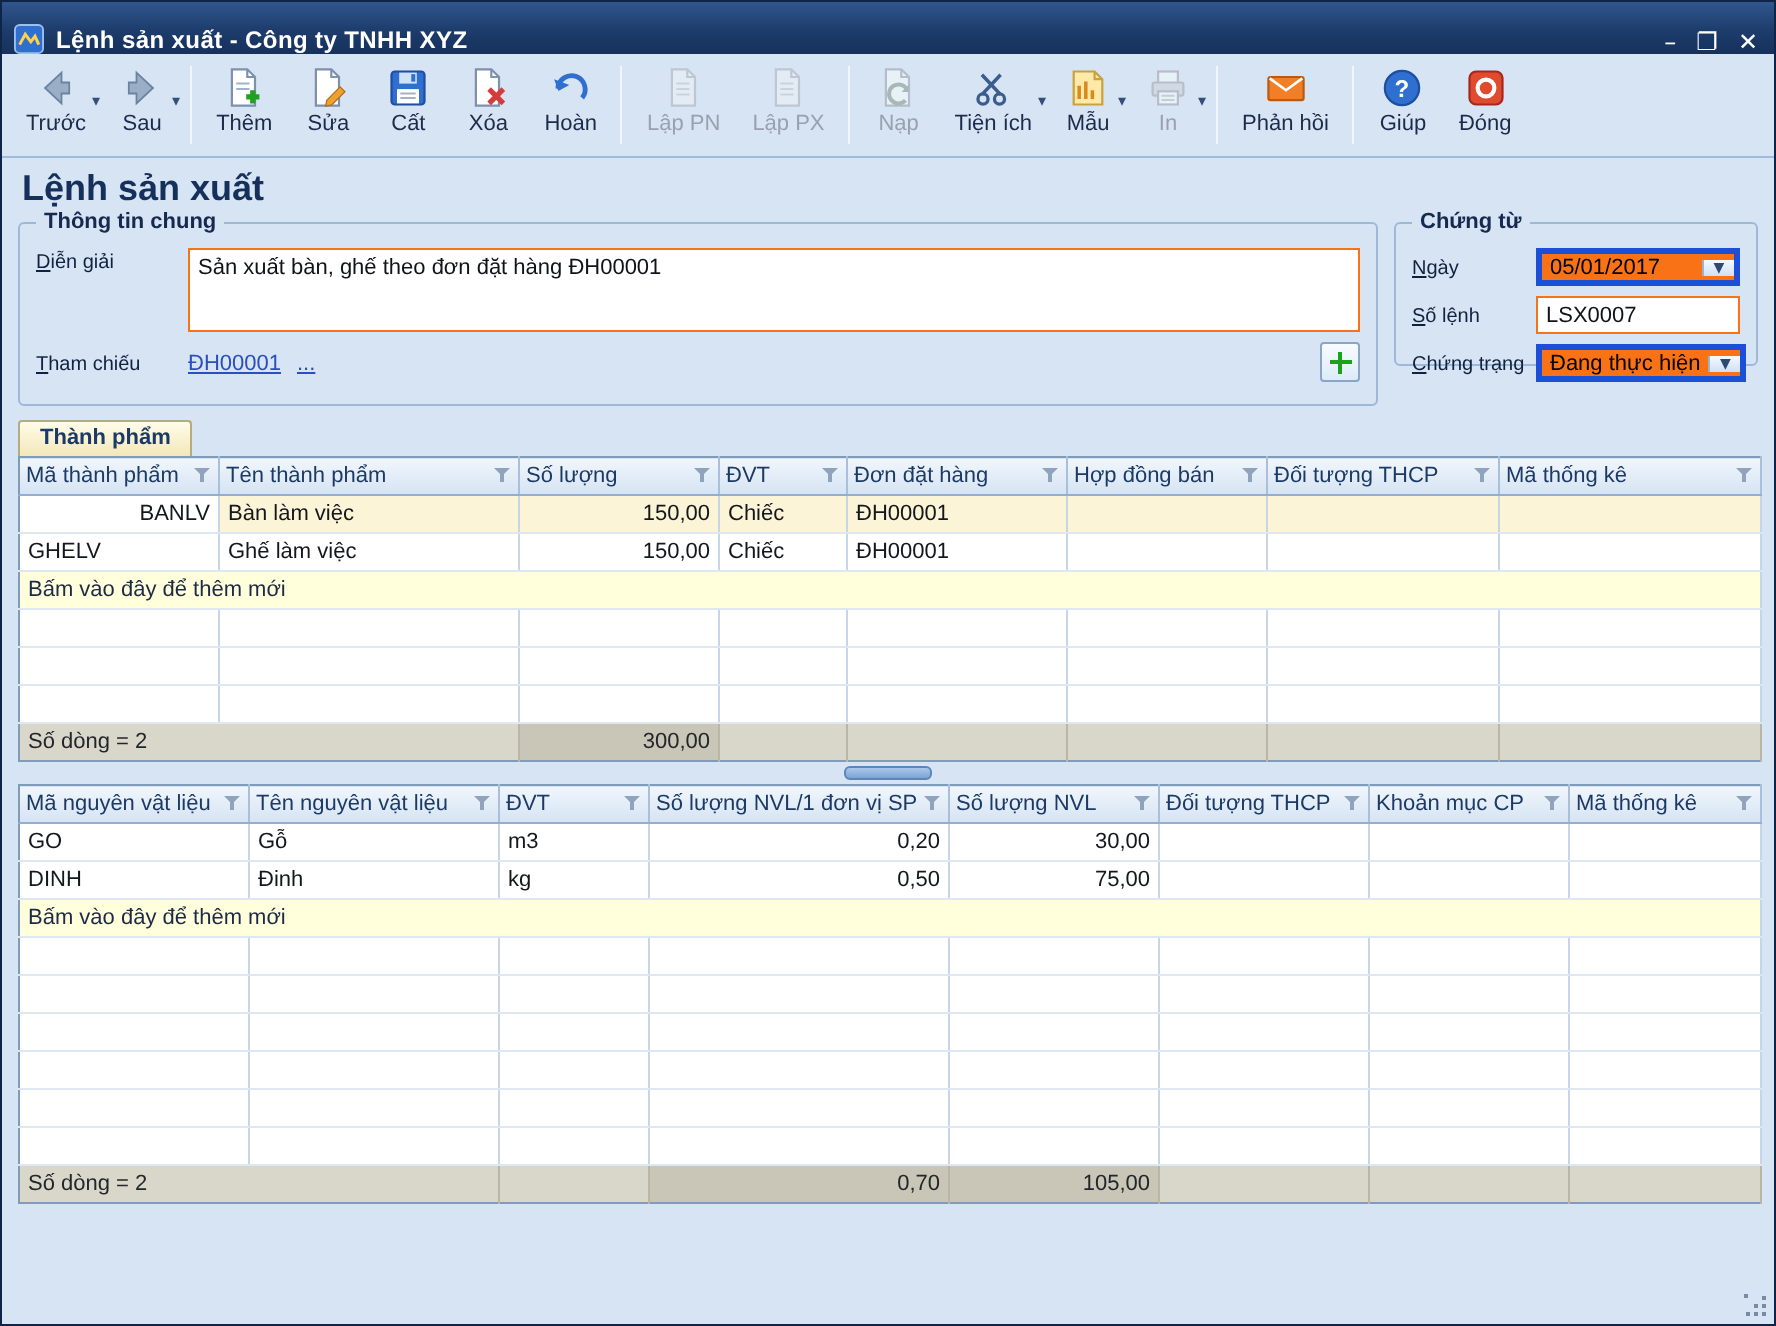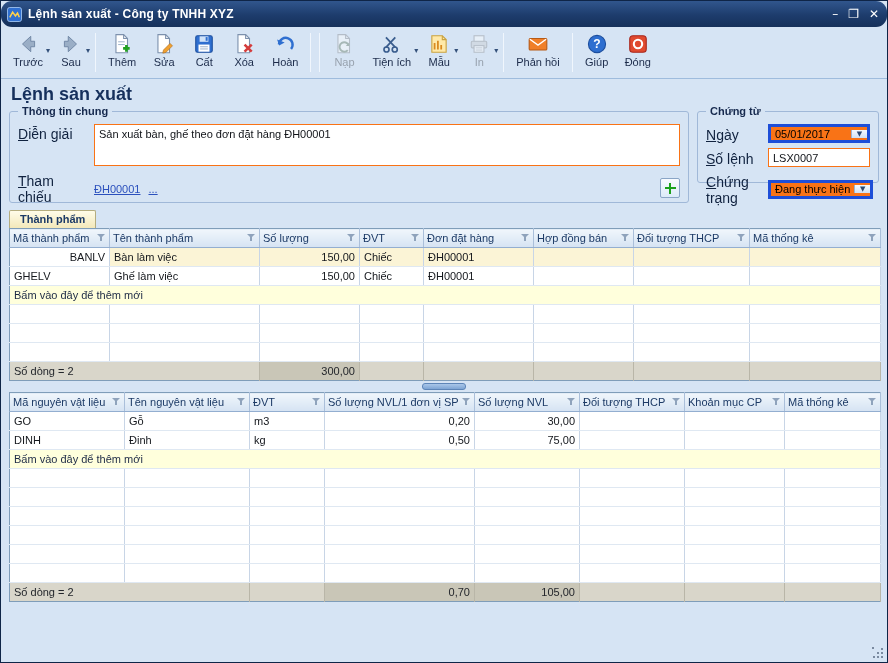--- a/index.html
+++ b/index.html
@@ -3,23 +3,23 @@
 <meta charset="utf-8">
 <style>
   * { margin:0; padding:0; box-sizing:border-box; }
   html,body { background:#9db6d4; font-family:"Liberation Sans", sans-serif; }
   .window{
     position:relative; width:888px; height:663px; border:1px solid #0f2547;
     background:#d6e4f4; overflow:hidden; display:flex; flex-direction:column;
   }
   
   .titlebar{
-    height:26px; flex:none; display:flex; align-items:center; gap:6px; padding:0 6px;
+    height:26px; flex:none; display:flex; align-items:flex-end; gap:6px; padding:0 6px;
     background:linear-gradient(180deg,#31568d 0%, #1d3c6c 55%, #16315b 100%);
-    color:#fff; font-size:12px;border-radius:11px;
+    color:#fff; font-size:12px;
   }
   .titlebar .app-ic{ width:15px; height:15px; flex:none; }
   .titlebar .ttl{ flex:1; font-weight:bold; letter-spacing:.2px; white-space:nowrap; overflow:hidden; }
   .win-btns{ display:flex; gap:10px; align-items:center; padding-right:2px; }
   .win-btn{ color:#fff; font-size:12px; line-height:1; cursor:default; font-family:"DejaVu Sans",sans-serif; }
   
   .toolbar{
     flex:none; display:flex; align-items:stretch; padding:2px 4px;
     background:linear-gradient(180deg,#eff6fe 0%, #dcearray 0%, #d9e8f8 55%, #c8dcf1 100%);
     border-bottom:1px solid #9fbcdd; height:52px;
@@ -42,21 +42,21 @@
   .top-section{ display:flex; gap:8px; margin:6px 8px 0; }
   .groupbox{ position:relative; border:1px solid #a0b8d8; border-radius:3px; padding:12px 8px 6px; }
   .groupbox .legend{
     position:absolute; top:-7px; left:8px; background:#d6e4f4; padding:0 4px;
     font-size:11px; font-weight:bold; color:#16294e;
   }
   .gb-left{ flex:1; height:92px; }
   .gb-right{ width:182px; height:72px; }
   .frm-row{ display:flex; align-items:flex-start; gap:4px; margin-bottom:5px; }
   .frm-row.center{ align-items:center; }
-  .flabel{ display:inline-block; width:72px; flex:none; font-size:14px; color:#10223f; padding-top:2px; }
+  .flabel{ display:inline-block; width:72px; flex:none; font-size:10px; color:#10223f; padding-top:2px; }
   .gb-right .flabel{ width:58px; }
   .ak::first-letter{ text-decoration:underline; }
   .textbox{
     background:#fff; border:1px solid #f97316; font-size:11px; color:#101318;
     padding:1px 4px; display:flex; align-items:center; height:19px;
   }
   .textbox.multiline{ height:42px; align-items:flex-start; padding-top:3px; flex:1; }
   .combo{ display:flex; align-items:center; background:#f97316; border:3px solid #1d4ed8; height:19px; flex:1; }
   .combo .val{ flex:1; font-size:11px; padding:1px 4px; display:flex; align-items:center; white-space:nowrap; overflow:hidden; }
   .combo .combo-arrow{
@@ -196,20 +196,38 @@
       </button>
       <button class="tb-btn">
         <span class="tb-ic"><svg viewBox="0 0 20 20" width="22" height="22">
               <path d="M15.5 14.5 a6.2 6.2 0 1 0 -11 -4.2" fill="none" stroke="#2f6fd0" stroke-width="2.2"></path>
               <path d="M2.8 6 l1.9 5.4 5-2.8 z" fill="#2f6fd0"></path>
             </svg></span>
         <span class="tb-lbl">Hoàn</span>
       </button>
     </div>
     <div class="tb-sep"></div>
+    <div class="tb-group">
+      <button class="tb-btn disabled">
+        <span class="tb-ic"><svg viewBox="0 0 20 20" width="22" height="22">
+              <path d="M4.5 1.5 h7 l3.5 3.5 v13 h-10.5 z" fill="#f2f4f7" stroke="#9aa6b4"></path>
+              <path d="M11.5 1.5 v3.5 h3.5" fill="none" stroke="#9aa6b4"></path>
+              <path d="M6.5 8 h6 M6.5 10.5 h6 M6.5 13 h6" stroke="#b7c0cb" stroke-width="0.9"></path>
+            </svg></span>
+        <span class="tb-lbl">Lập PN</span>
+      </button>
+      <button class="tb-btn disabled">
+        <span class="tb-ic"><svg viewBox="0 0 20 20" width="22" height="22">
+              <path d="M4.5 1.5 h7 l3.5 3.5 v13 h-10.5 z" fill="#f2f4f7" stroke="#9aa6b4"></path>
+              <path d="M11.5 1.5 v3.5 h3.5" fill="none" stroke="#9aa6b4"></path>
+              <path d="M6.5 8 h6 M6.5 10.5 h6 M6.5 13 h6" stroke="#b7c0cb" stroke-width="0.9"></path>
+            </svg></span>
+        <span class="tb-lbl">Lập PX</span>
+      </button>
+    </div>
     <div class="tb-sep"></div>
     <div class="tb-group">
       <button class="tb-btn disabled">
         <span class="tb-ic"><svg viewBox="0 0 20 20" width="22" height="22">
               <path d="M4.5 1.5 h7 l3.5 3.5 v13 h-10.5 z" fill="#fff" stroke="#7d91ad"></path>
               <path d="M11.5 1.5 v3.5 h3.5" fill="none" stroke="#7d91ad"></path>
               <path d="M14.2 11 a4.3 4.3 0 1 0 -0.8 4.6" fill="none" stroke="#2f9e2f" stroke-width="1.8"></path>
               <path d="M14.8 8.6 v3.2 h-3.2 z" fill="#2f9e2f"></path>
             </svg></span>
         <span class="tb-lbl">Nạp</span>

